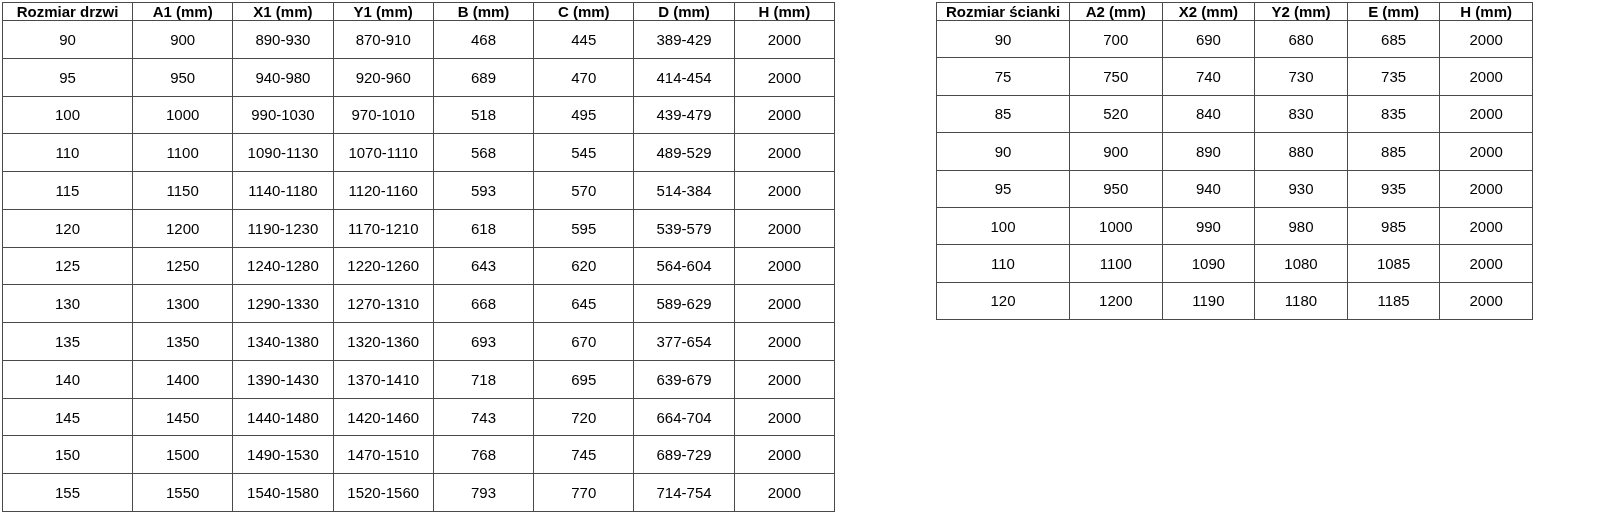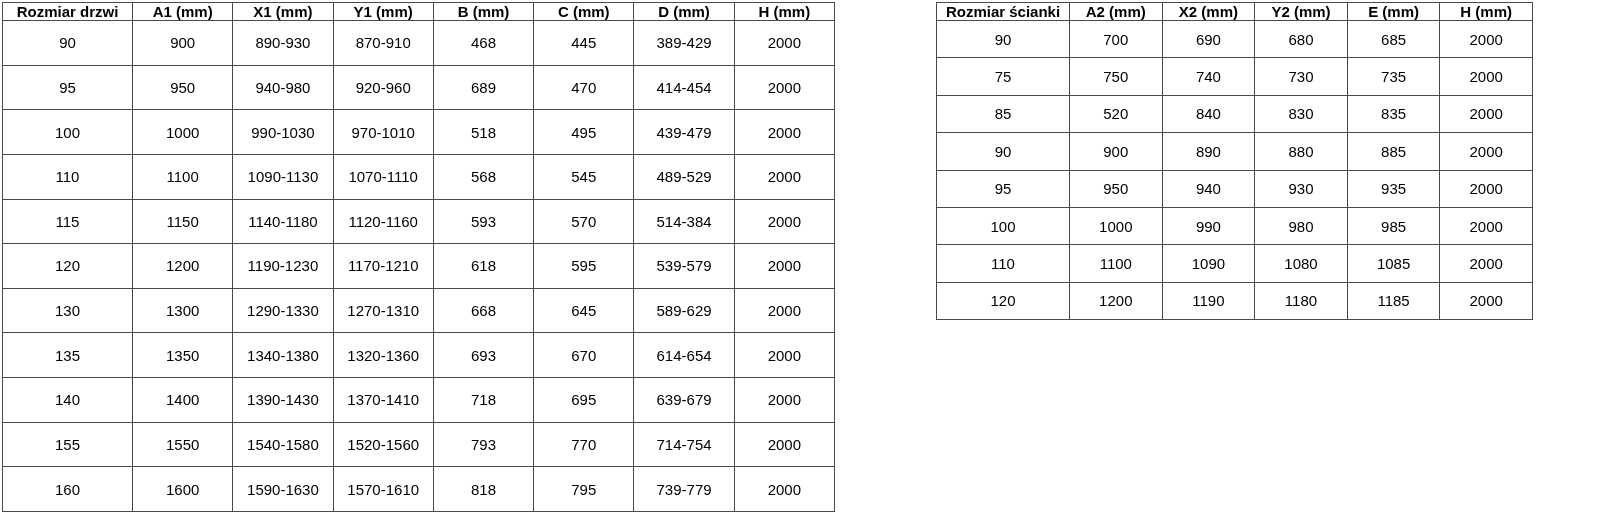--- a/index.html
+++ b/index.html
@@ -132,69 +132,89 @@
         <td>120</td>
         <td>1200</td>
         <td>1190-1230</td>
         <td>1170-1210</td>
         <td>618</td>
         <td>595</td>
         <td>539-579</td>
         <td>2000</td>
       </tr>
       <tr>
+        <td>125</td>
+        <td>1250</td>
+        <td>1240-1280</td>
+        <td>1220-1260</td>
+        <td>643</td>
+        <td>620</td>
+        <td>564-604</td>
+        <td>2000</td>
+      </tr>
+      <tr>
         <td>130</td>
         <td>1300</td>
         <td>1290-1330</td>
         <td>1270-1310</td>
         <td>668</td>
         <td>645</td>
         <td>589-629</td>
         <td>2000</td>
       </tr>
       <tr>
         <td>135</td>
         <td>1350</td>
         <td>1340-1380</td>
         <td>1320-1360</td>
         <td>693</td>
         <td>670</td>
-        <td>614-654</td>
+        <td>377-654</td>
         <td>2000</td>
       </tr>
       <tr>
         <td>140</td>
         <td>1400</td>
         <td>1390-1430</td>
         <td>1370-1410</td>
         <td>718</td>
         <td>695</td>
         <td>639-679</td>
         <td>2000</td>
       </tr>
       <tr>
+        <td>145</td>
+        <td>1450</td>
+        <td>1440-1480</td>
+        <td>1420-1460</td>
+        <td>743</td>
+        <td>720</td>
+        <td>664-704</td>
+        <td>2000</td>
+      </tr>
+      <tr>
+        <td>150</td>
+        <td>1500</td>
+        <td>1490-1530</td>
+        <td>1470-1510</td>
+        <td>768</td>
+        <td>745</td>
+        <td>689-729</td>
+        <td>2000</td>
+      </tr>
+      <tr>
         <td>155</td>
         <td>1550</td>
         <td>1540-1580</td>
         <td>1520-1560</td>
         <td>793</td>
         <td>770</td>
         <td>714-754</td>
         <td>2000</td>
       </tr>
-      <tr>
-        <td>160</td>
-        <td>1600</td>
-        <td>1590-1630</td>
-        <td>1570-1610</td>
-        <td>818</td>
-        <td>795</td>
-        <td>739-779</td>
-        <td>2000</td>
-      </tr>
     </tbody>
   </table>
 
 <table id="wall-table" class="spec-table">
     <colgroup>
       <col style="width: 133px;">
       <col>
       <col>
       <col>
       <col>

